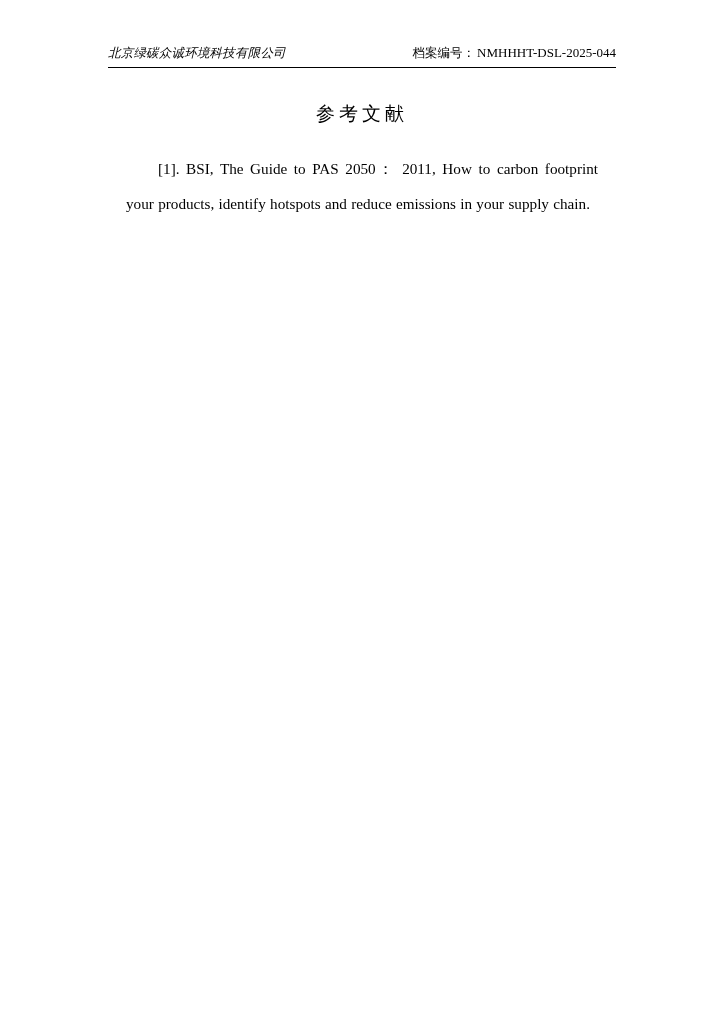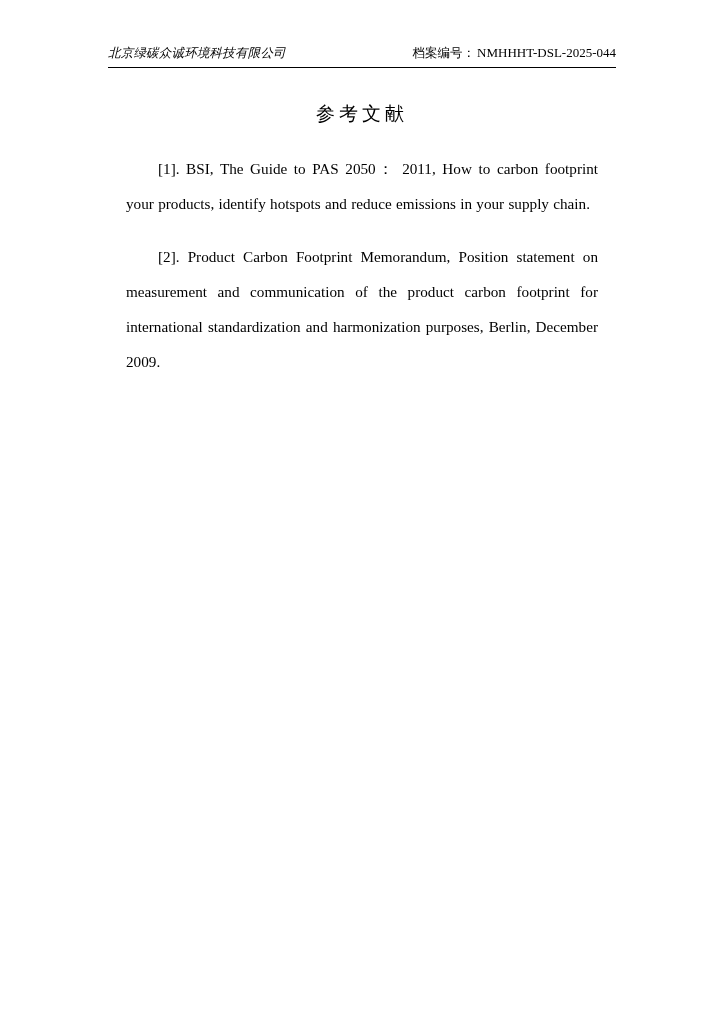--- a/index.html
+++ b/index.html
@@ -98,18 +98,17 @@
       <div class="header-right">
         <span class="label">档案编号：</span>
         <span class="value">NMHHHT-DSL-2025-044</span>
       </div>
     </div>
 
     <h1 class="doc-title">参考文献</h1>
 
     <div class="refs">
       <p class="ref">[1]. BSI, The Guide to PAS 2050： 2011, How to carbon footprint your products, identify hotspots and reduce emissions in your supply chain.</p>
-      <p class="ref">[2]. Product Carbon Footprint Memorandum, Position statement on measurement and communication of the product carbon footprint for international standardization and harmonization purposes, Berlin, December 2009.</p>
     </div>
 
   </div>
 
 </div>
 
 </body></html>

